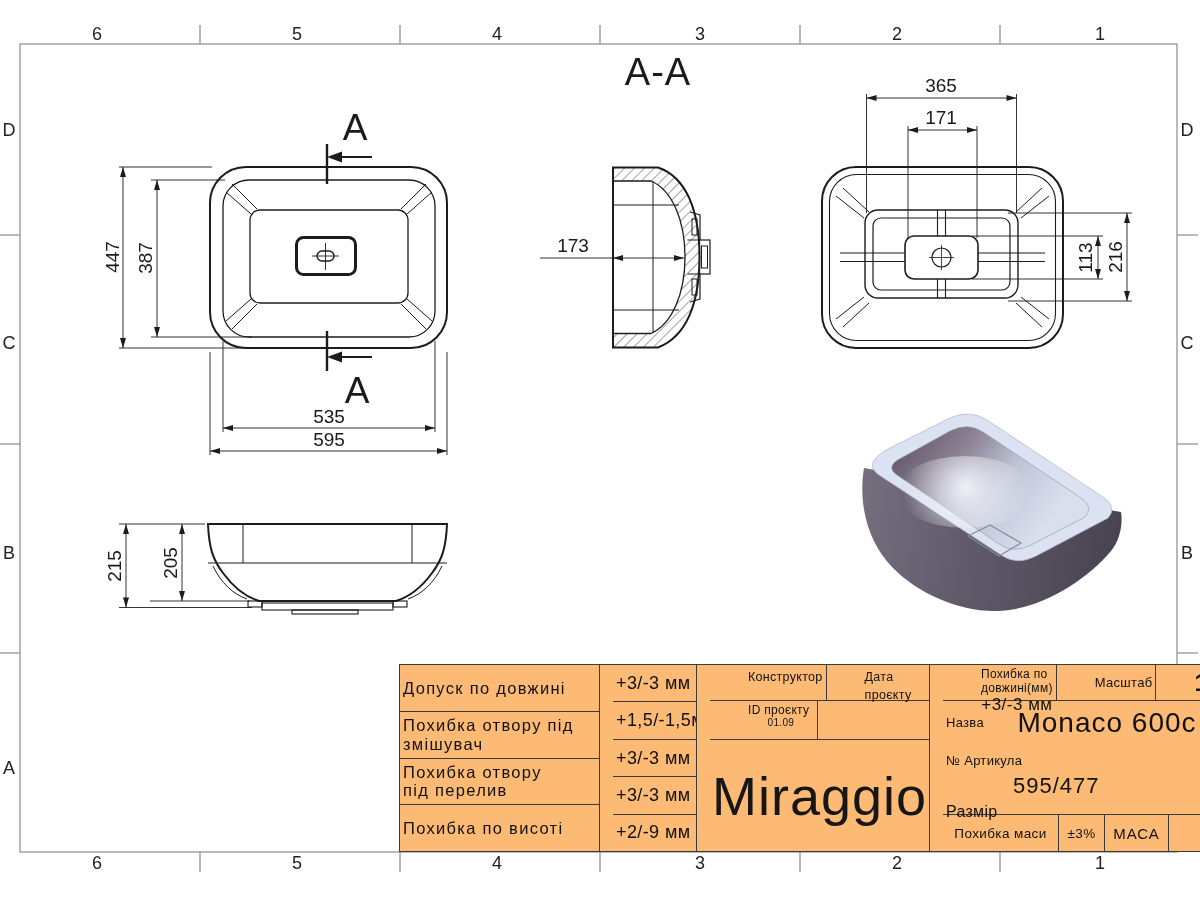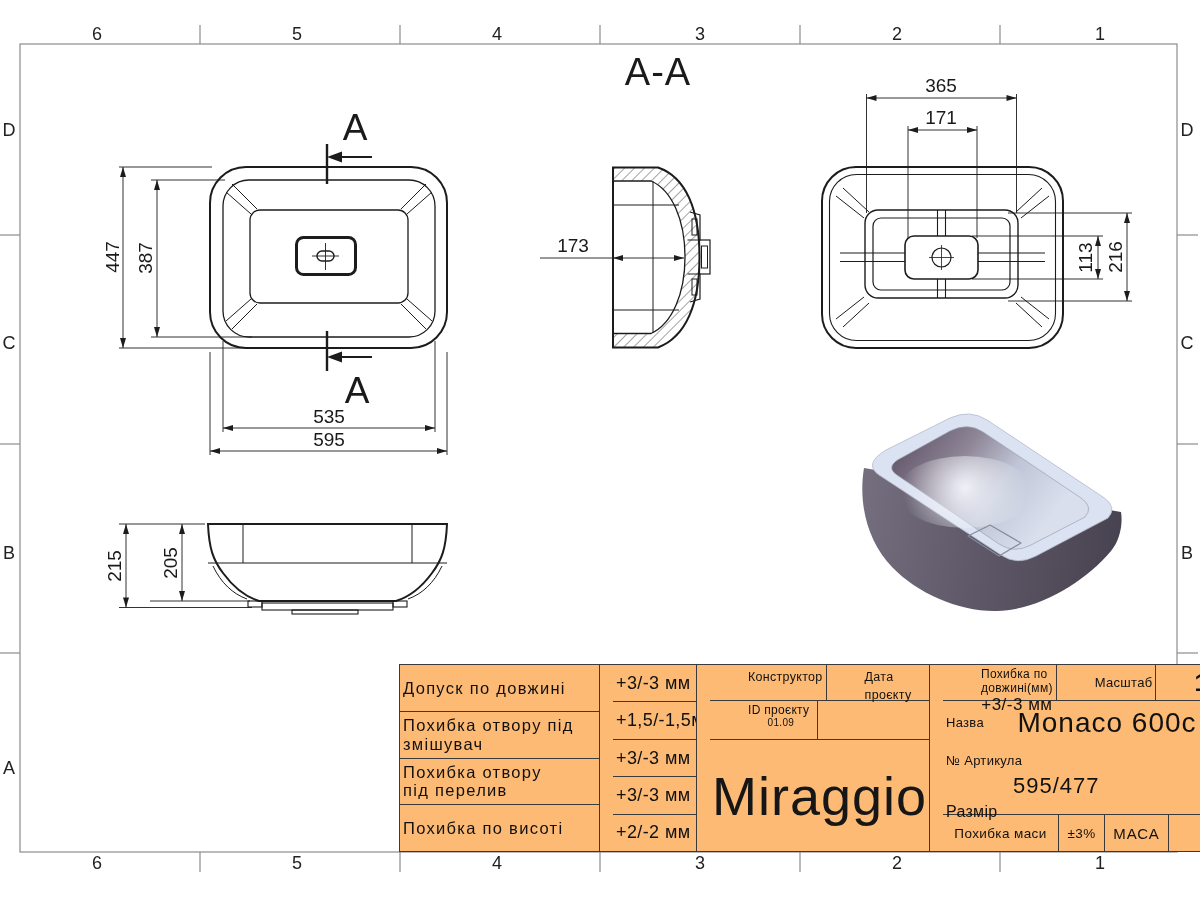--- a/index.html
+++ b/index.html
@@ -334,21 +334,21 @@
     <div class="tol-cell b-b">
           <span class="tol-value">+1,5/-1,5мм</span>
         </div>
     <div class="tol-cell b-b">
           <span class="tol-value">+3/-3 мм</span>
         </div>
     <div class="tol-cell b-b">
           <span class="tol-value">+3/-3 мм</span>
         </div>
     <div class="tol-cell">
-          <span class="tol-value">+2/-2 мм</span>
+          <span class="tol-value">+2/-9 мм</span>
         </div>
   </div>
 
   <div class="tb-col mid-col b-r" style="width:220px">
     <div class="mid-row b-b" style="height:36px">
       <div class="mid-cell b-r" style="width:107px">
         <span class="small-label">Конструктор</span>
       </div>
       <div class="mid-cell" style="width:113px">
         <span class="small-label">Дата проєкту</span>

